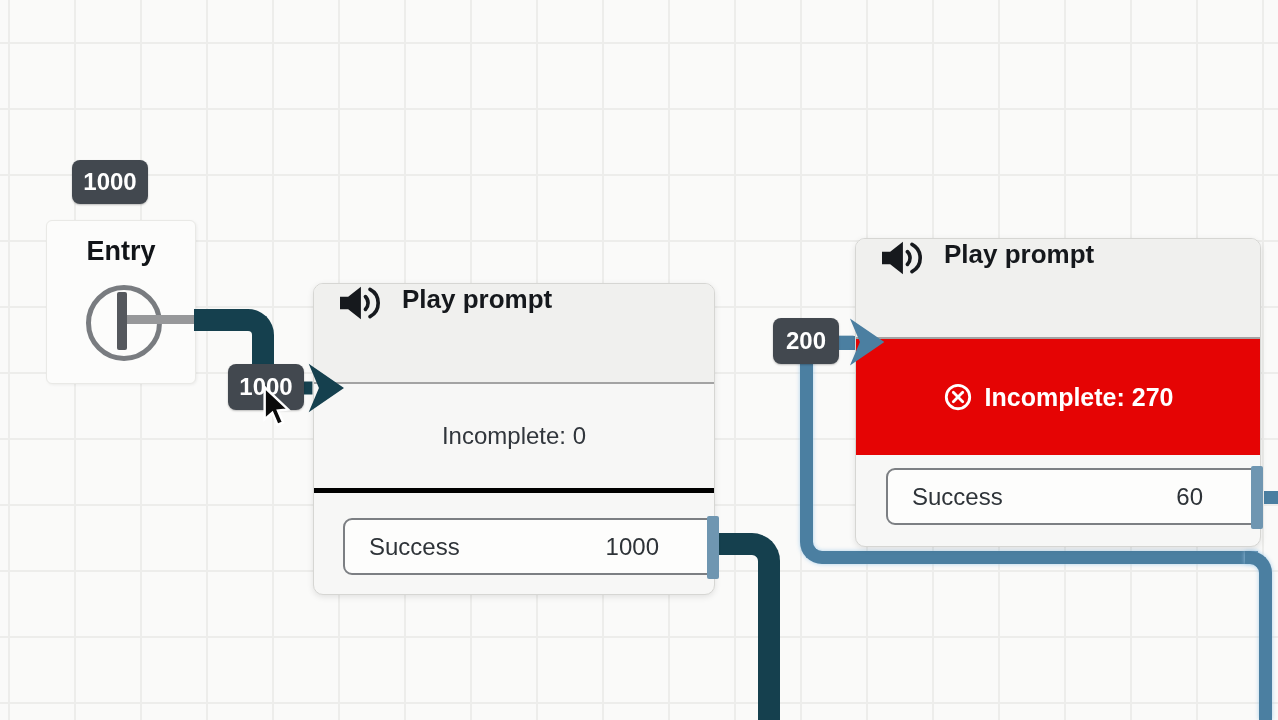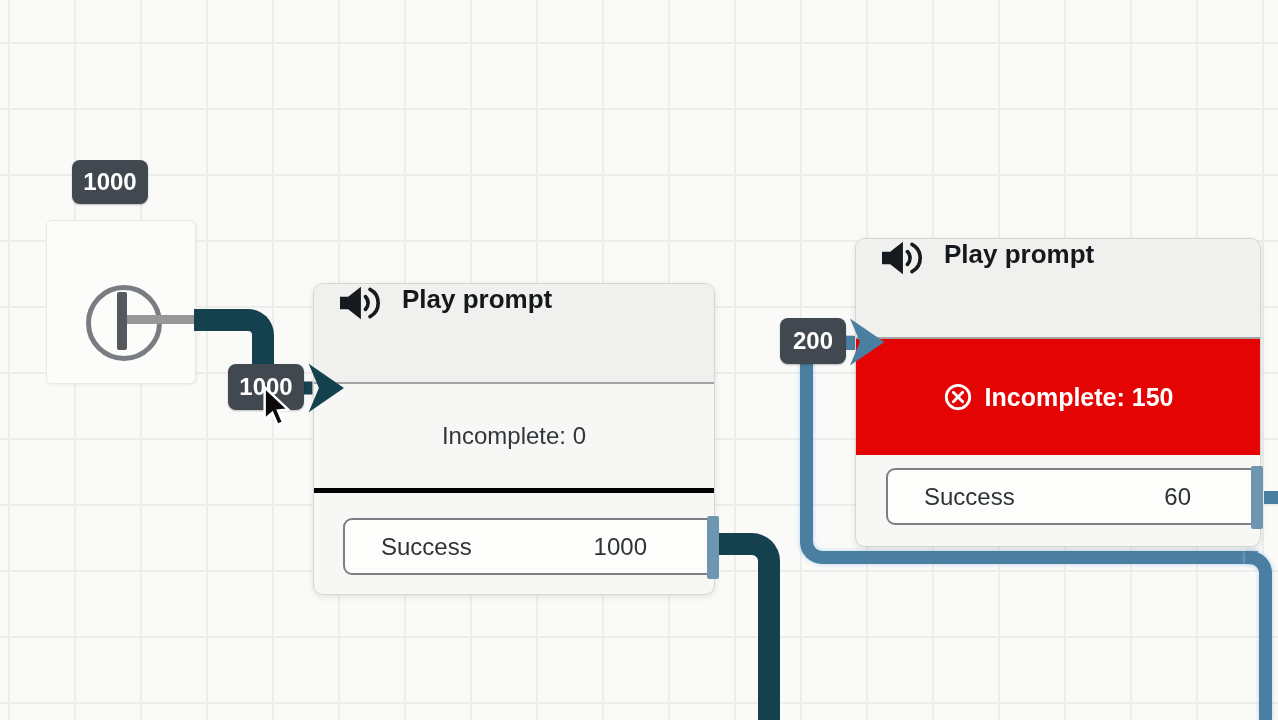--- a/index.html
+++ b/index.html
@@ -75,46 +75,47 @@
   }
   .node-error{
     height:116px;background:#e50404;
     display:flex;align-items:center;justify-content:center;gap:12px;
     font-size:25px;font-weight:700;color:#ffffff;
   }
   .node-footer{position:relative;border-radius:0 0 9px 9px;}
   .branch-row{
     position:absolute;background:#fdfdfc;border:2px solid #7c7f83;border-radius:9px;
     display:flex;align-items:center;justify-content:space-between;
-    padding:0 36px;box-sizing:border-box;font-size:24px;color:#2e3338;
+    padding:0 24px;box-sizing:border-box;font-size:24px;color:#2e3338;
   }
   .branch-count{margin-right:32px;}
   .port{position:absolute;right:-4px;top:-4px;width:12px;height:63px;border-radius:2px;background:#6f96b1;}
 
   #node1{left:313px;top:283px;width:400px;height:310px;z-index:2;}
   #node1 .branch-row{left:29px;top:25px;width:374px;height:57px;}
   #node2{left:855px;top:238px;width:404px;height:307px;z-index:2;}
   #node2 .branch-row{left:30px;top:13px;width:375px;height:57px;}
 
   
   #badge-entry{left:72px;top:160px;width:76px;height:44px;}
   #badge-edge1{left:228px;top:364px;width:76px;height:46px;z-index:4;}
-  #badge-edge2{left:773px;top:318px;width:66px;height:46px;z-index:4;margin-left:7px;}
+  #badge-edge2{left:773px;top:318px;width:66px;height:46px;z-index:4;}
   #arrow1{left:288px;top:362px;z-index:3;}
   #arrow2{left:830px;top:316px;z-index:3;}
   #cursor{left:262px;top:386px;z-index:30;}
 </style>
 </head>
 <body>
 
 <div id="canvas">
 
   <div id="badge-entry" class="abs badge">1000</div>
 
   <div class="abs entry-card">
+    <div class="entry-title">Entry</div>
     <div class="entry-circle"></div>
     <div class="entry-bar"></div>
   </div>
   <div class="abs entry-line"></div>
 
   <div class="abs teal-elbow-1"></div>
   <svg id="arrow1" class="abs" width="60" height="52" viewBox="0 0 64 56">
     <rect x="0" y="21" width="26" height="14" fill="#15404e"></rect>
     <polygon points="22,2 60,28 22,54 33,28" fill="#15404e"></polygon>
   </svg>
@@ -158,21 +159,21 @@
         <path d="M33,5 A17,17 0 0 1 33,35" stroke="#16191d" stroke-width="4" fill="none" stroke-linecap="round"></path>
       </svg>
       <span class="node-title">Play prompt</span>
     </div>
     <div class="node-error">
       <svg width="30" height="30" viewBox="0 0 32 32">
         <circle cx="16" cy="16" r="12.5" stroke="#ffffff" stroke-width="3" fill="none"></circle>
         <line x1="11" y1="11" x2="21" y2="21" stroke="#ffffff" stroke-width="3" stroke-linecap="round"></line>
         <line x1="21" y1="11" x2="11" y2="21" stroke="#ffffff" stroke-width="3" stroke-linecap="round"></line>
       </svg>
-      <span>Incomplete: 150</span>
+      <span>Incomplete: 270</span>
     </div>
     <div class="node-footer">
       <div class="branch-row">
         <span>Success</span>
         <span class="branch-count">60</span>
         <div class="port"></div>
       </div>
     </div>
   </div>
 

